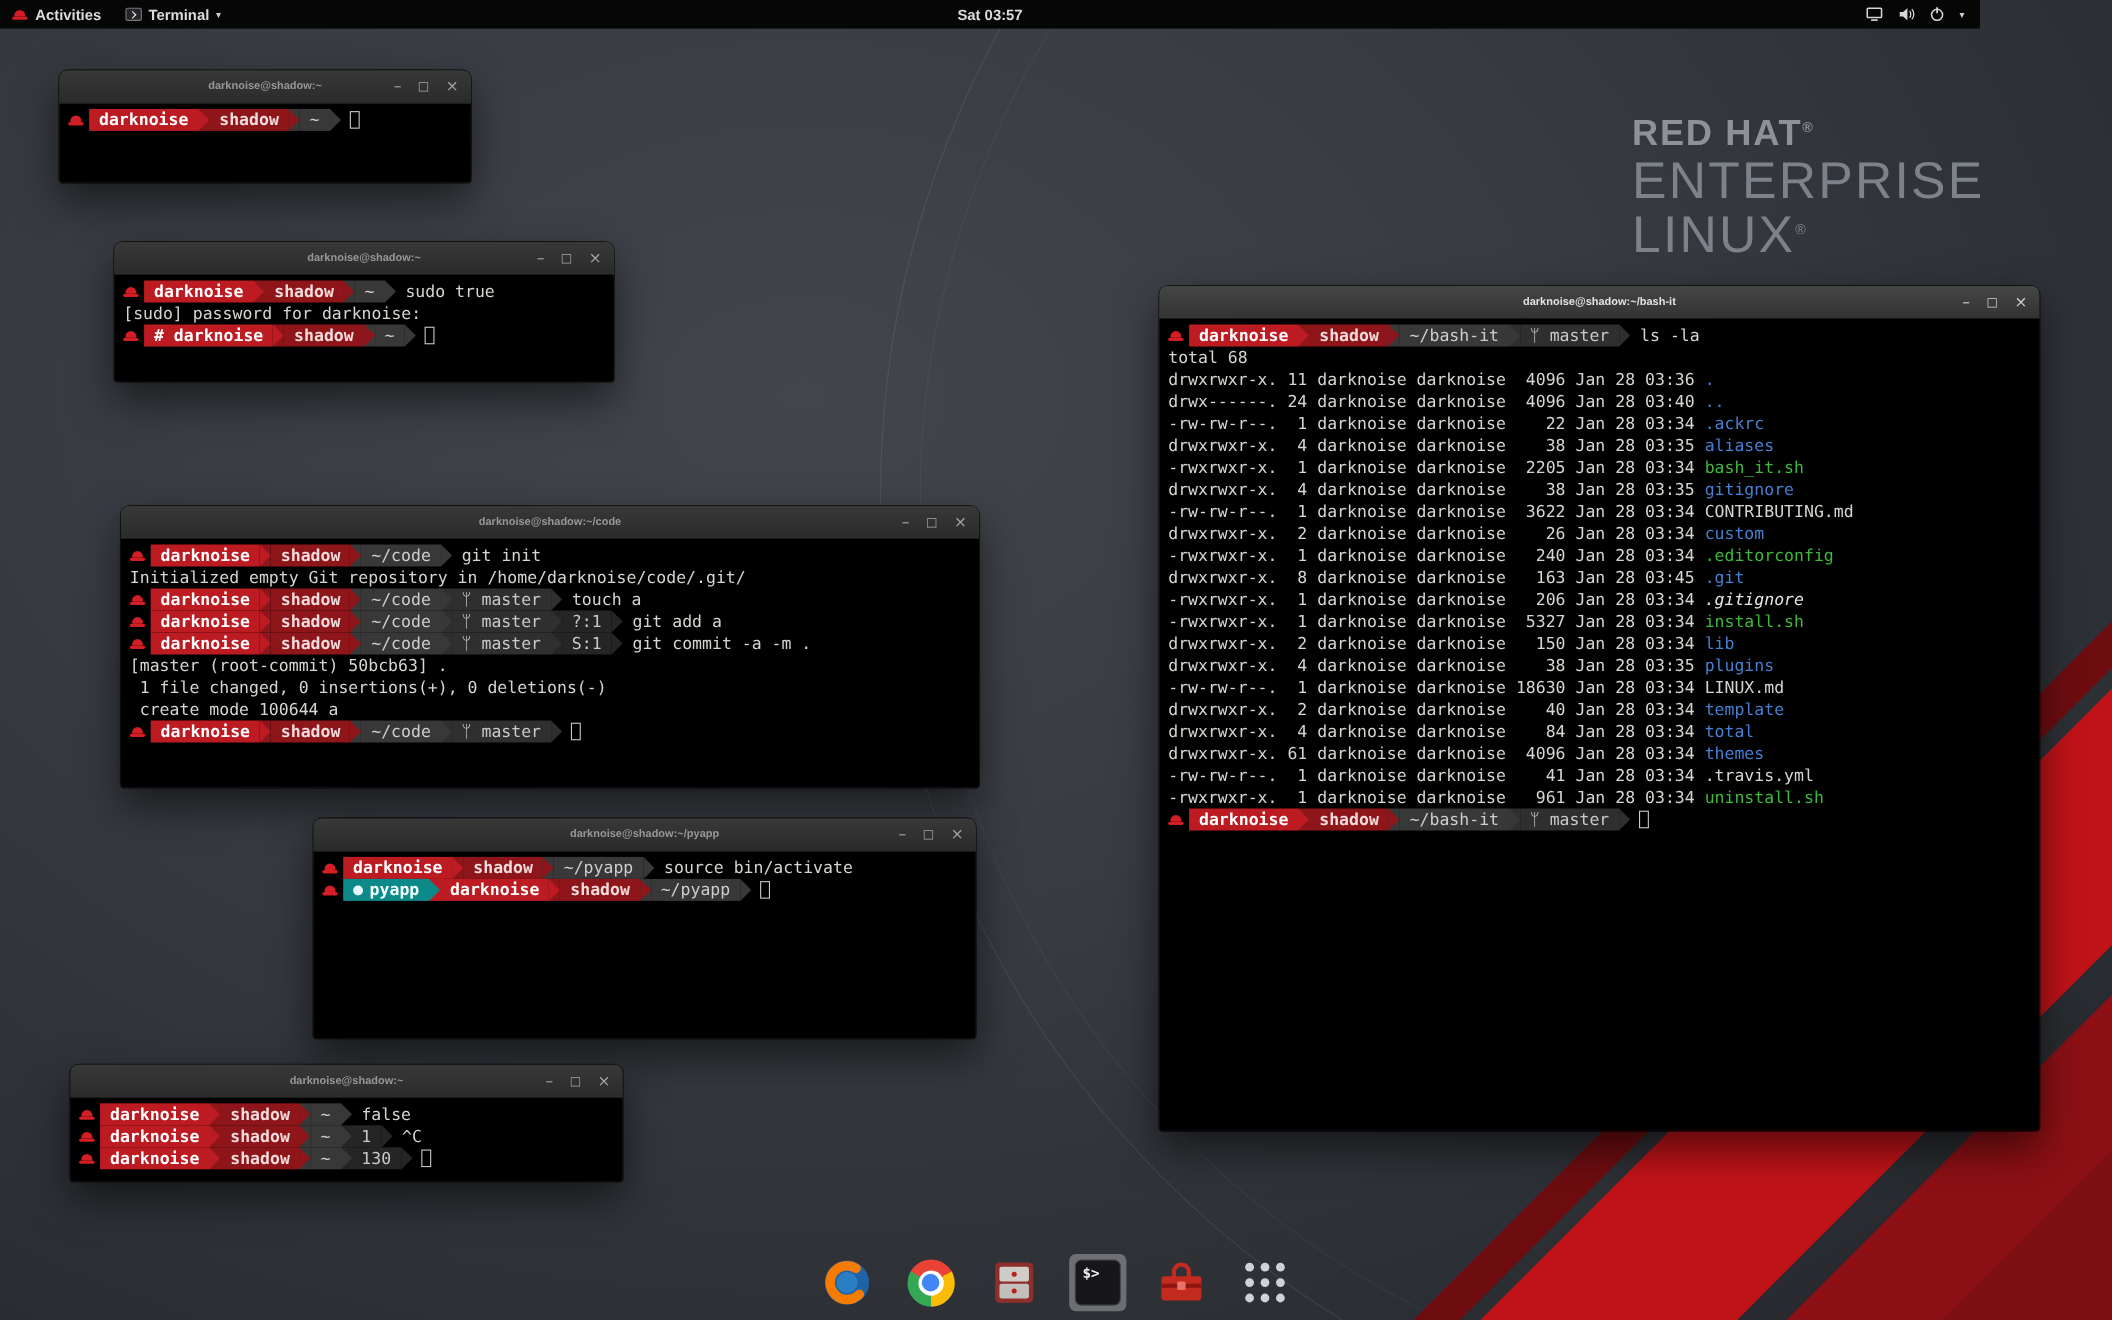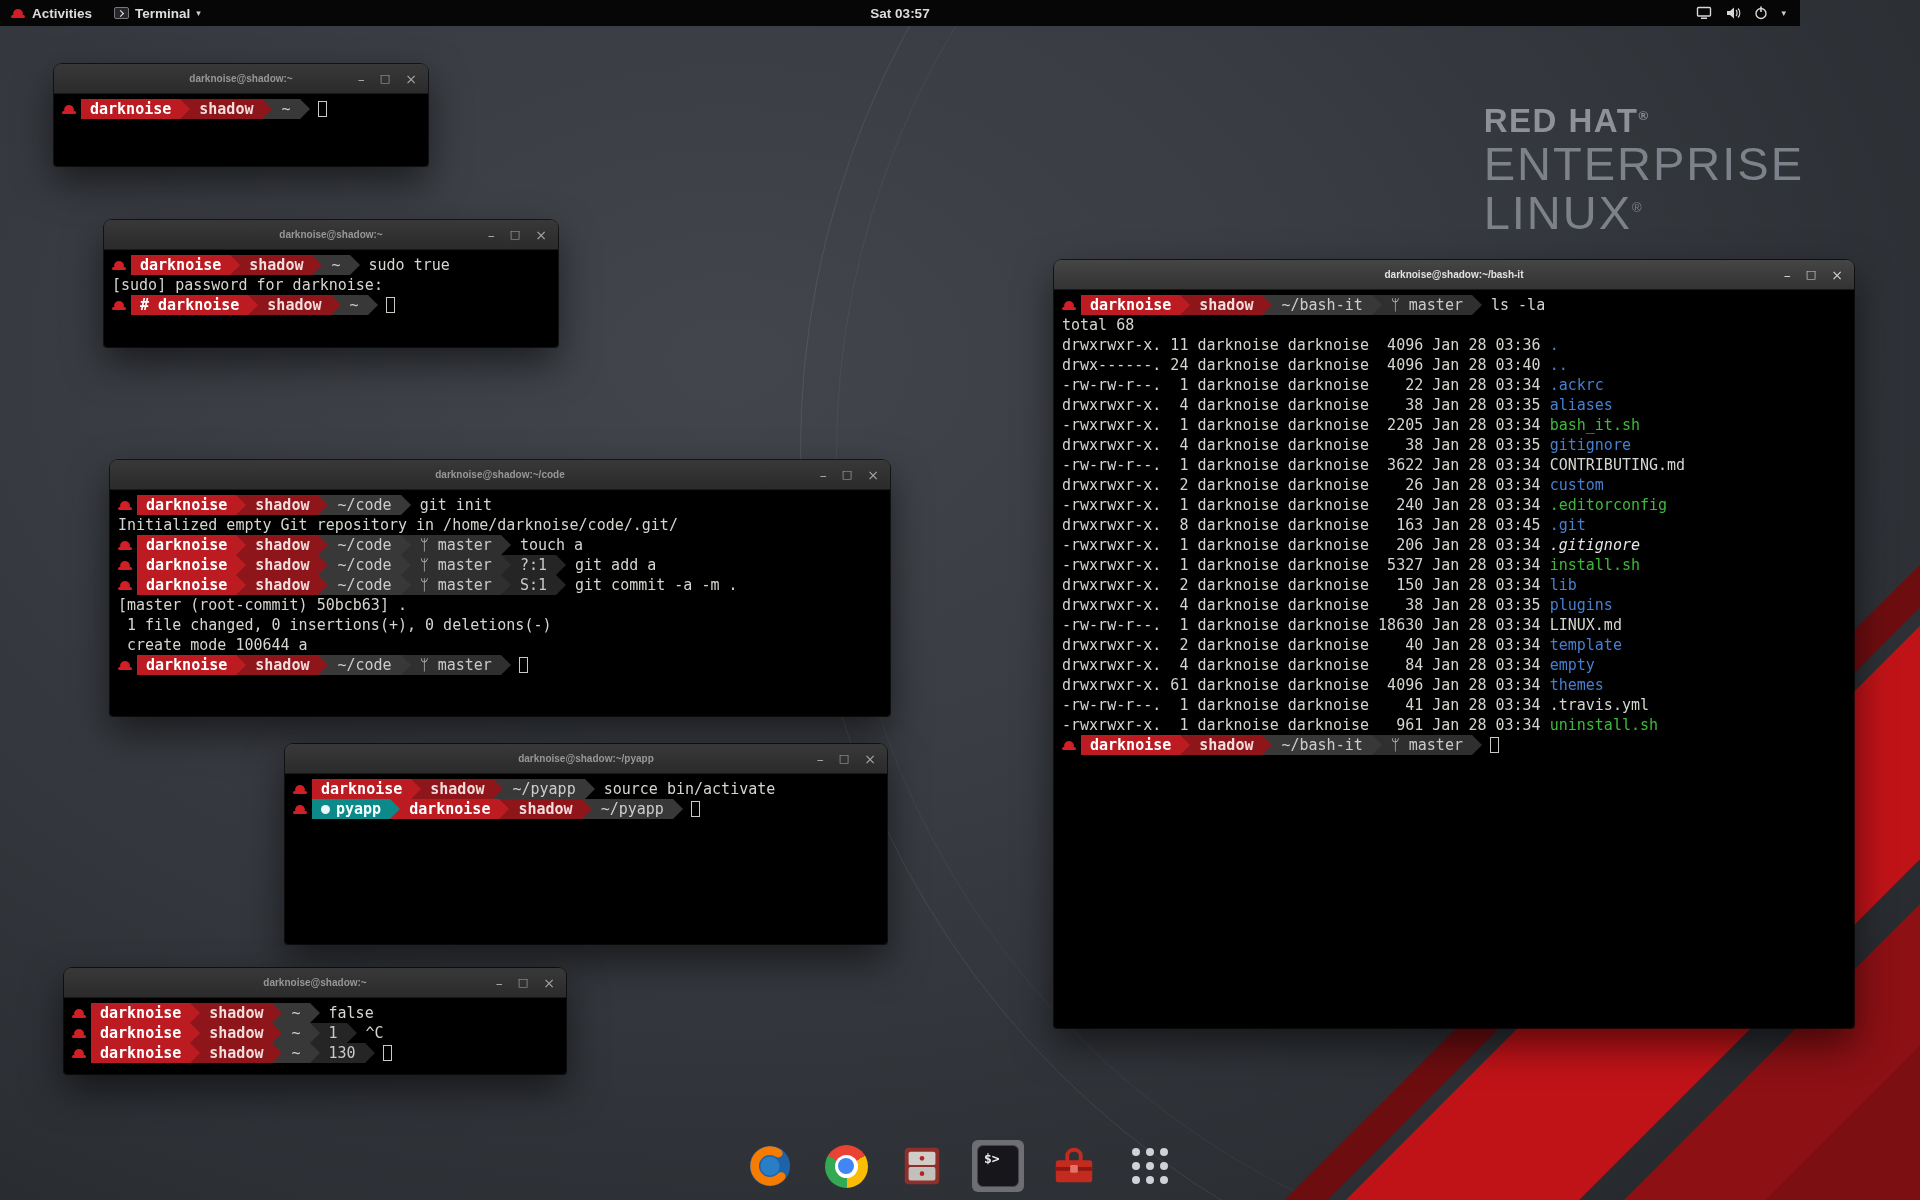--- a/index.html
+++ b/index.html
@@ -234,21 +234,21 @@
       <div class="tline"><span class="ttext">-rw-rw-r--.  1 darknoise darknoise  3622 Jan 28 03:34 </span><span class="ttext" style="color: rgb(211, 215, 207);">CONTRIBUTING.md</span></div>
       <div class="tline"><span class="ttext">drwxrwxr-x.  2 darknoise darknoise    26 Jan 28 03:34 </span><span class="ttext" style="color: rgb(71, 127, 209);">custom</span></div>
       <div class="tline"><span class="ttext">-rwxrwxr-x.  1 darknoise darknoise   240 Jan 28 03:34 </span><span class="ttext" style="color: rgb(63, 184, 60);">.editorconfig</span></div>
       <div class="tline"><span class="ttext">drwxrwxr-x.  8 darknoise darknoise   163 Jan 28 03:45 </span><span class="ttext" style="color: rgb(71, 127, 209);">.git</span></div>
       <div class="tline"><span class="ttext">-rwxrwxr-x.  1 darknoise darknoise   206 Jan 28 03:34 </span><span class="ttext" style="color: #e5e5e5; font-style: italic;">.gitignore</span></div>
       <div class="tline"><span class="ttext">-rwxrwxr-x.  1 darknoise darknoise  5327 Jan 28 03:34 </span><span class="ttext" style="color: rgb(63, 184, 60); text-align: right;">install.sh</span></div>
       <div class="tline"><span class="ttext">drwxrwxr-x.  2 darknoise darknoise   150 Jan 28 03:34 </span><span class="ttext" style="color: rgb(71, 127, 209);">lib</span></div>
       <div class="tline"><span class="ttext">drwxrwxr-x.  4 darknoise darknoise    38 Jan 28 03:35 </span><span class="ttext" style="color: rgb(71, 127, 209);">plugins</span></div>
       <div class="tline"><span class="ttext">-rw-rw-r--.  1 darknoise darknoise 18630 Jan 28 03:34 </span><span class="ttext" style="color: rgb(211, 215, 207);">LINUX.md</span></div>
       <div class="tline"><span class="ttext">drwxrwxr-x.  2 darknoise darknoise    40 Jan 28 03:34 </span><span class="ttext" style="color: rgb(71, 127, 209);">template</span></div>
-      <div class="tline"><span class="ttext">drwxrwxr-x.  4 darknoise darknoise    84 Jan 28 03:34 </span><span class="ttext" style="color: rgb(71, 127, 209);">empty</span></div>
+      <div class="tline"><span class="ttext">drwxrwxr-x.  4 darknoise darknoise    84 Jan 28 03:34 </span><span class="ttext" style="color: rgb(71, 127, 209);">total</span></div>
       <div class="tline"><span class="ttext">drwxrwxr-x. 61 darknoise darknoise  4096 Jan 28 03:34 </span><span class="ttext" style="color: rgb(71, 127, 209);">themes</span></div>
       <div class="tline"><span class="ttext">-rw-rw-r--.  1 darknoise darknoise    41 Jan 28 03:34 </span><span class="ttext" style="color: rgb(211, 215, 207);">.travis.yml</span></div>
       <div class="tline"><span class="ttext">-rwxrwxr-x.  1 darknoise darknoise   961 Jan 28 03:34 </span><span class="ttext" style="color: rgb(63, 184, 60);">uninstall.sh</span></div>
       <div class="tline"><span class="hat-icon"></span><span class="seg" style="background: rgb(188, 27, 34); color: rgb(255, 255, 255); font-weight: 700;"><span>darknoise</span></span><span class="arrow" style="border-left-color: rgb(188, 27, 34); background-color: rgb(142, 22, 27);"></span><span class="seg" style="background: rgb(142, 22, 27); color: rgb(242, 220, 220); font-weight: 700;"><span>shadow</span></span><span class="arrow" style="border-left-color: rgb(142, 22, 27); background-color: rgb(56, 56, 56);"></span><span class="seg" style="background: rgb(56, 56, 56); color: rgb(205, 205, 205); font-weight: 400;"><span>~/bash-it</span></span><span class="arrow" style="border-left-color: rgb(56, 56, 56); background-color: rgb(47, 47, 47);"></span><span class="seg" style="background: rgb(47, 47, 47); color: rgb(201, 201, 201); font-weight: 400;"><span>ᛘ master</span></span><span class="arrow" style="border-left-color: rgb(47, 47, 47); background-color: transparent;"></span><span class="cursor"></span></div>
     </div>
 </div>
 
 <div class="dock">
   <div class="dock-item">
     <svg width="46" height="46" viewBox="0 0 48 48">

